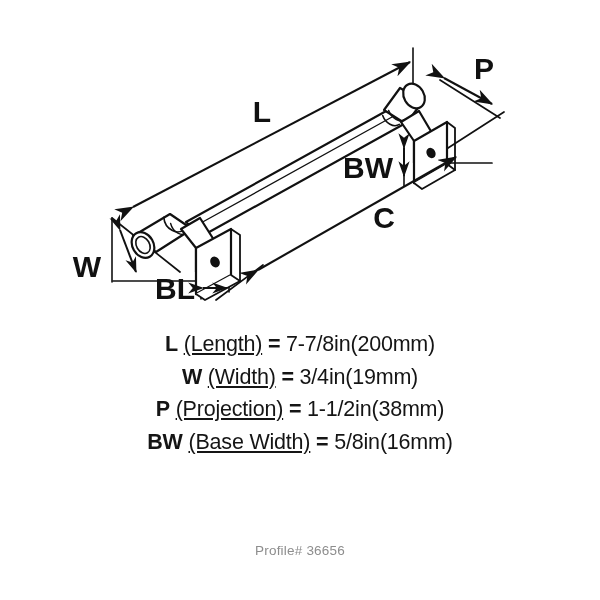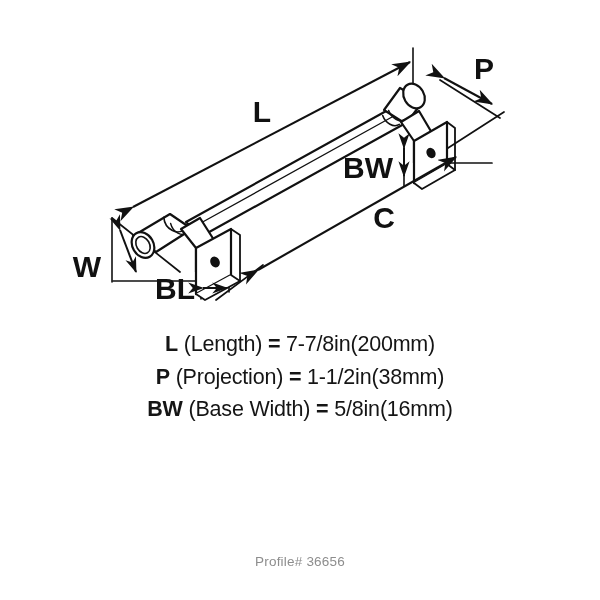--- a/index.html
+++ b/index.html
@@ -44,40 +44,40 @@
     line-height: 32.5px;
     letter-spacing: -0.2px;
     white-space: nowrap;
     color: #151515;
   }
   .spec-row .code {
     font-weight: 700;
   }
   .spec-row .name {
     font-weight: 400;
+    text-decoration: underline;
   }
   .spec-row .eq {
     font-weight: 700;
   }
   .spec-row .val-in {
     font-weight: 400;
   }
   .spec-row .val-mm {
     font-weight: 400;
   }
   #profile-line {
     position: absolute;
     left: 0;
     top: 543px;
     width: 600px;
     text-align: center;
     font-size: 13.5px;
     color: #8d8d8d;
     letter-spacing: 0.2px;
-    margin-top: 11px;
   }
 </style>
 </head>
 <body>
 
 <div id="page">
 
   <svg id="drawing" viewBox="0 0 600 320">
     <defs>
       <marker id="arrHead" markerWidth="9" markerHeight="9" refX="8.4" refY="3.2" orient="auto" markerUnits="strokeWidth">
@@ -192,20 +192,26 @@
 
   <div id="spec-list">
 
     <div class="spec-row">
       <span class="code">L</span>
       <span class="name">(Length)</span>
       <span class="eq">=</span>
       <span class="val-in">7-7/8in</span><span class="val-mm">(200mm)</span>
     </div>
 
+    <div class="spec-row">
+      <span class="code">W</span>
+      <span class="name">(Width)</span>
+      <span class="eq">=</span>
+      <span class="val-in">3/4in</span><span class="val-mm">(19mm)</span>
+    </div>
 
     <div class="spec-row">
       <span class="code">P</span>
       <span class="name">(Projection)</span>
       <span class="eq">=</span>
       <span class="val-in">1-1/2in</span><span class="val-mm">(38mm)</span>
     </div>
 
 
 

